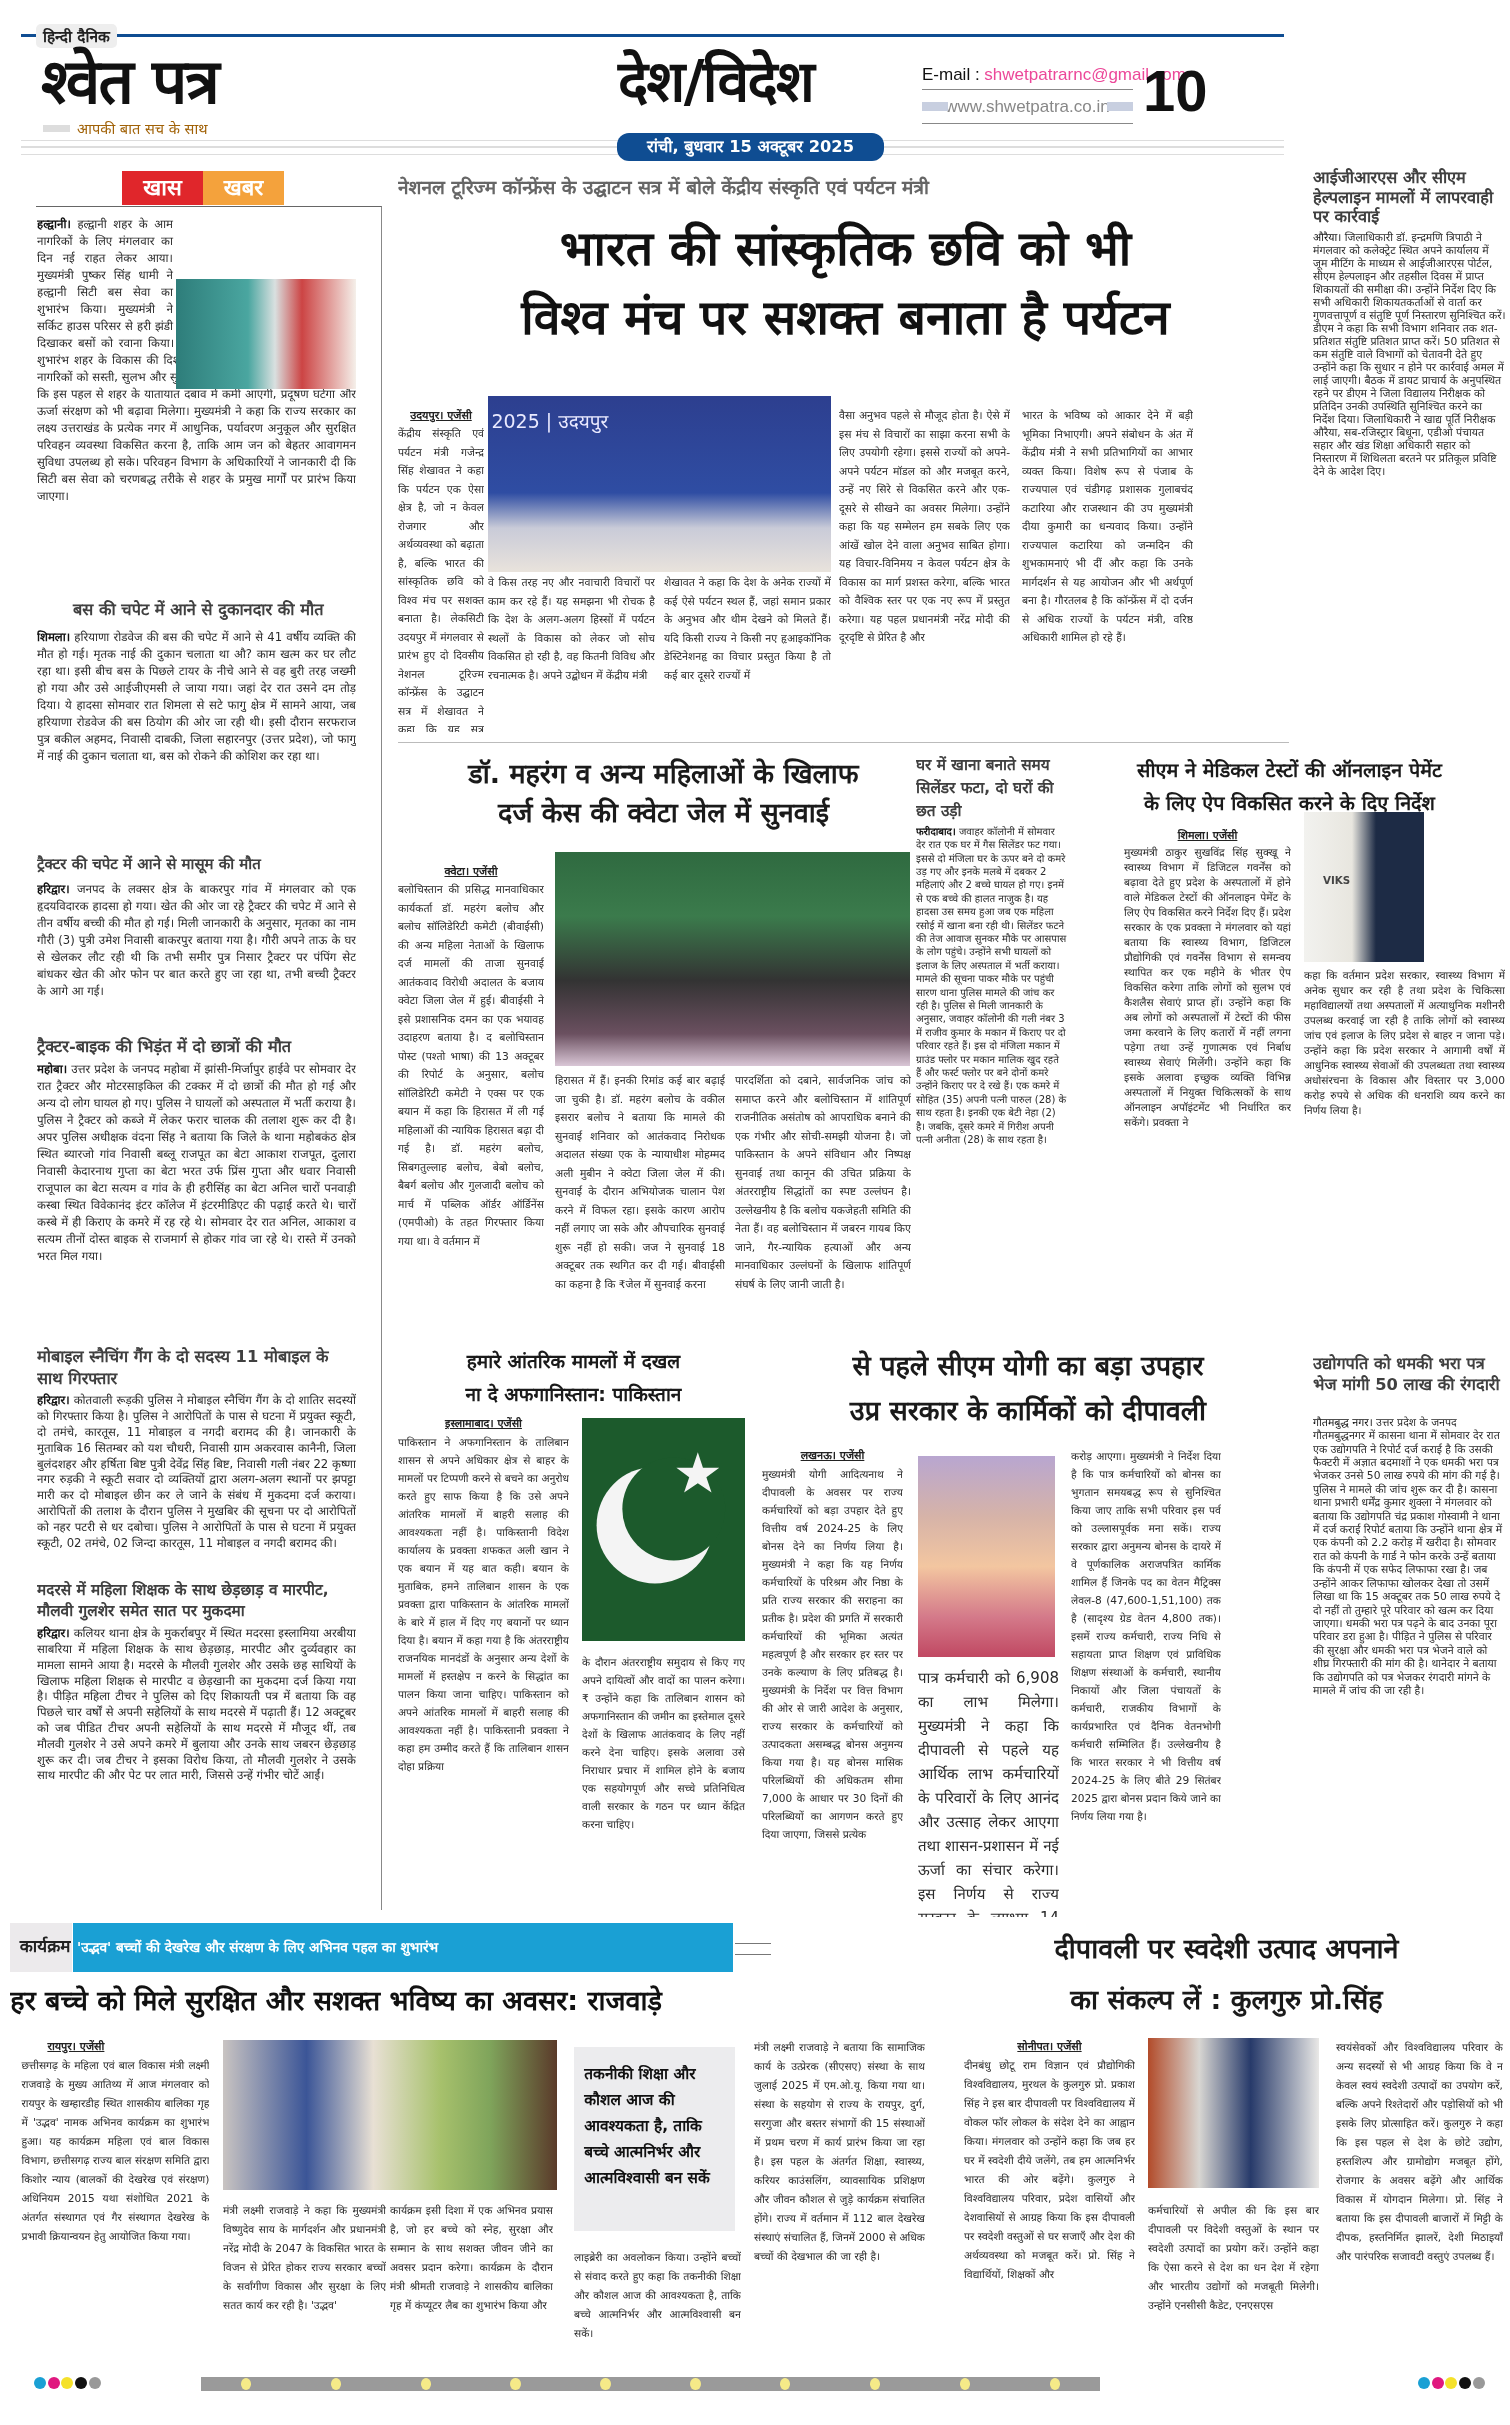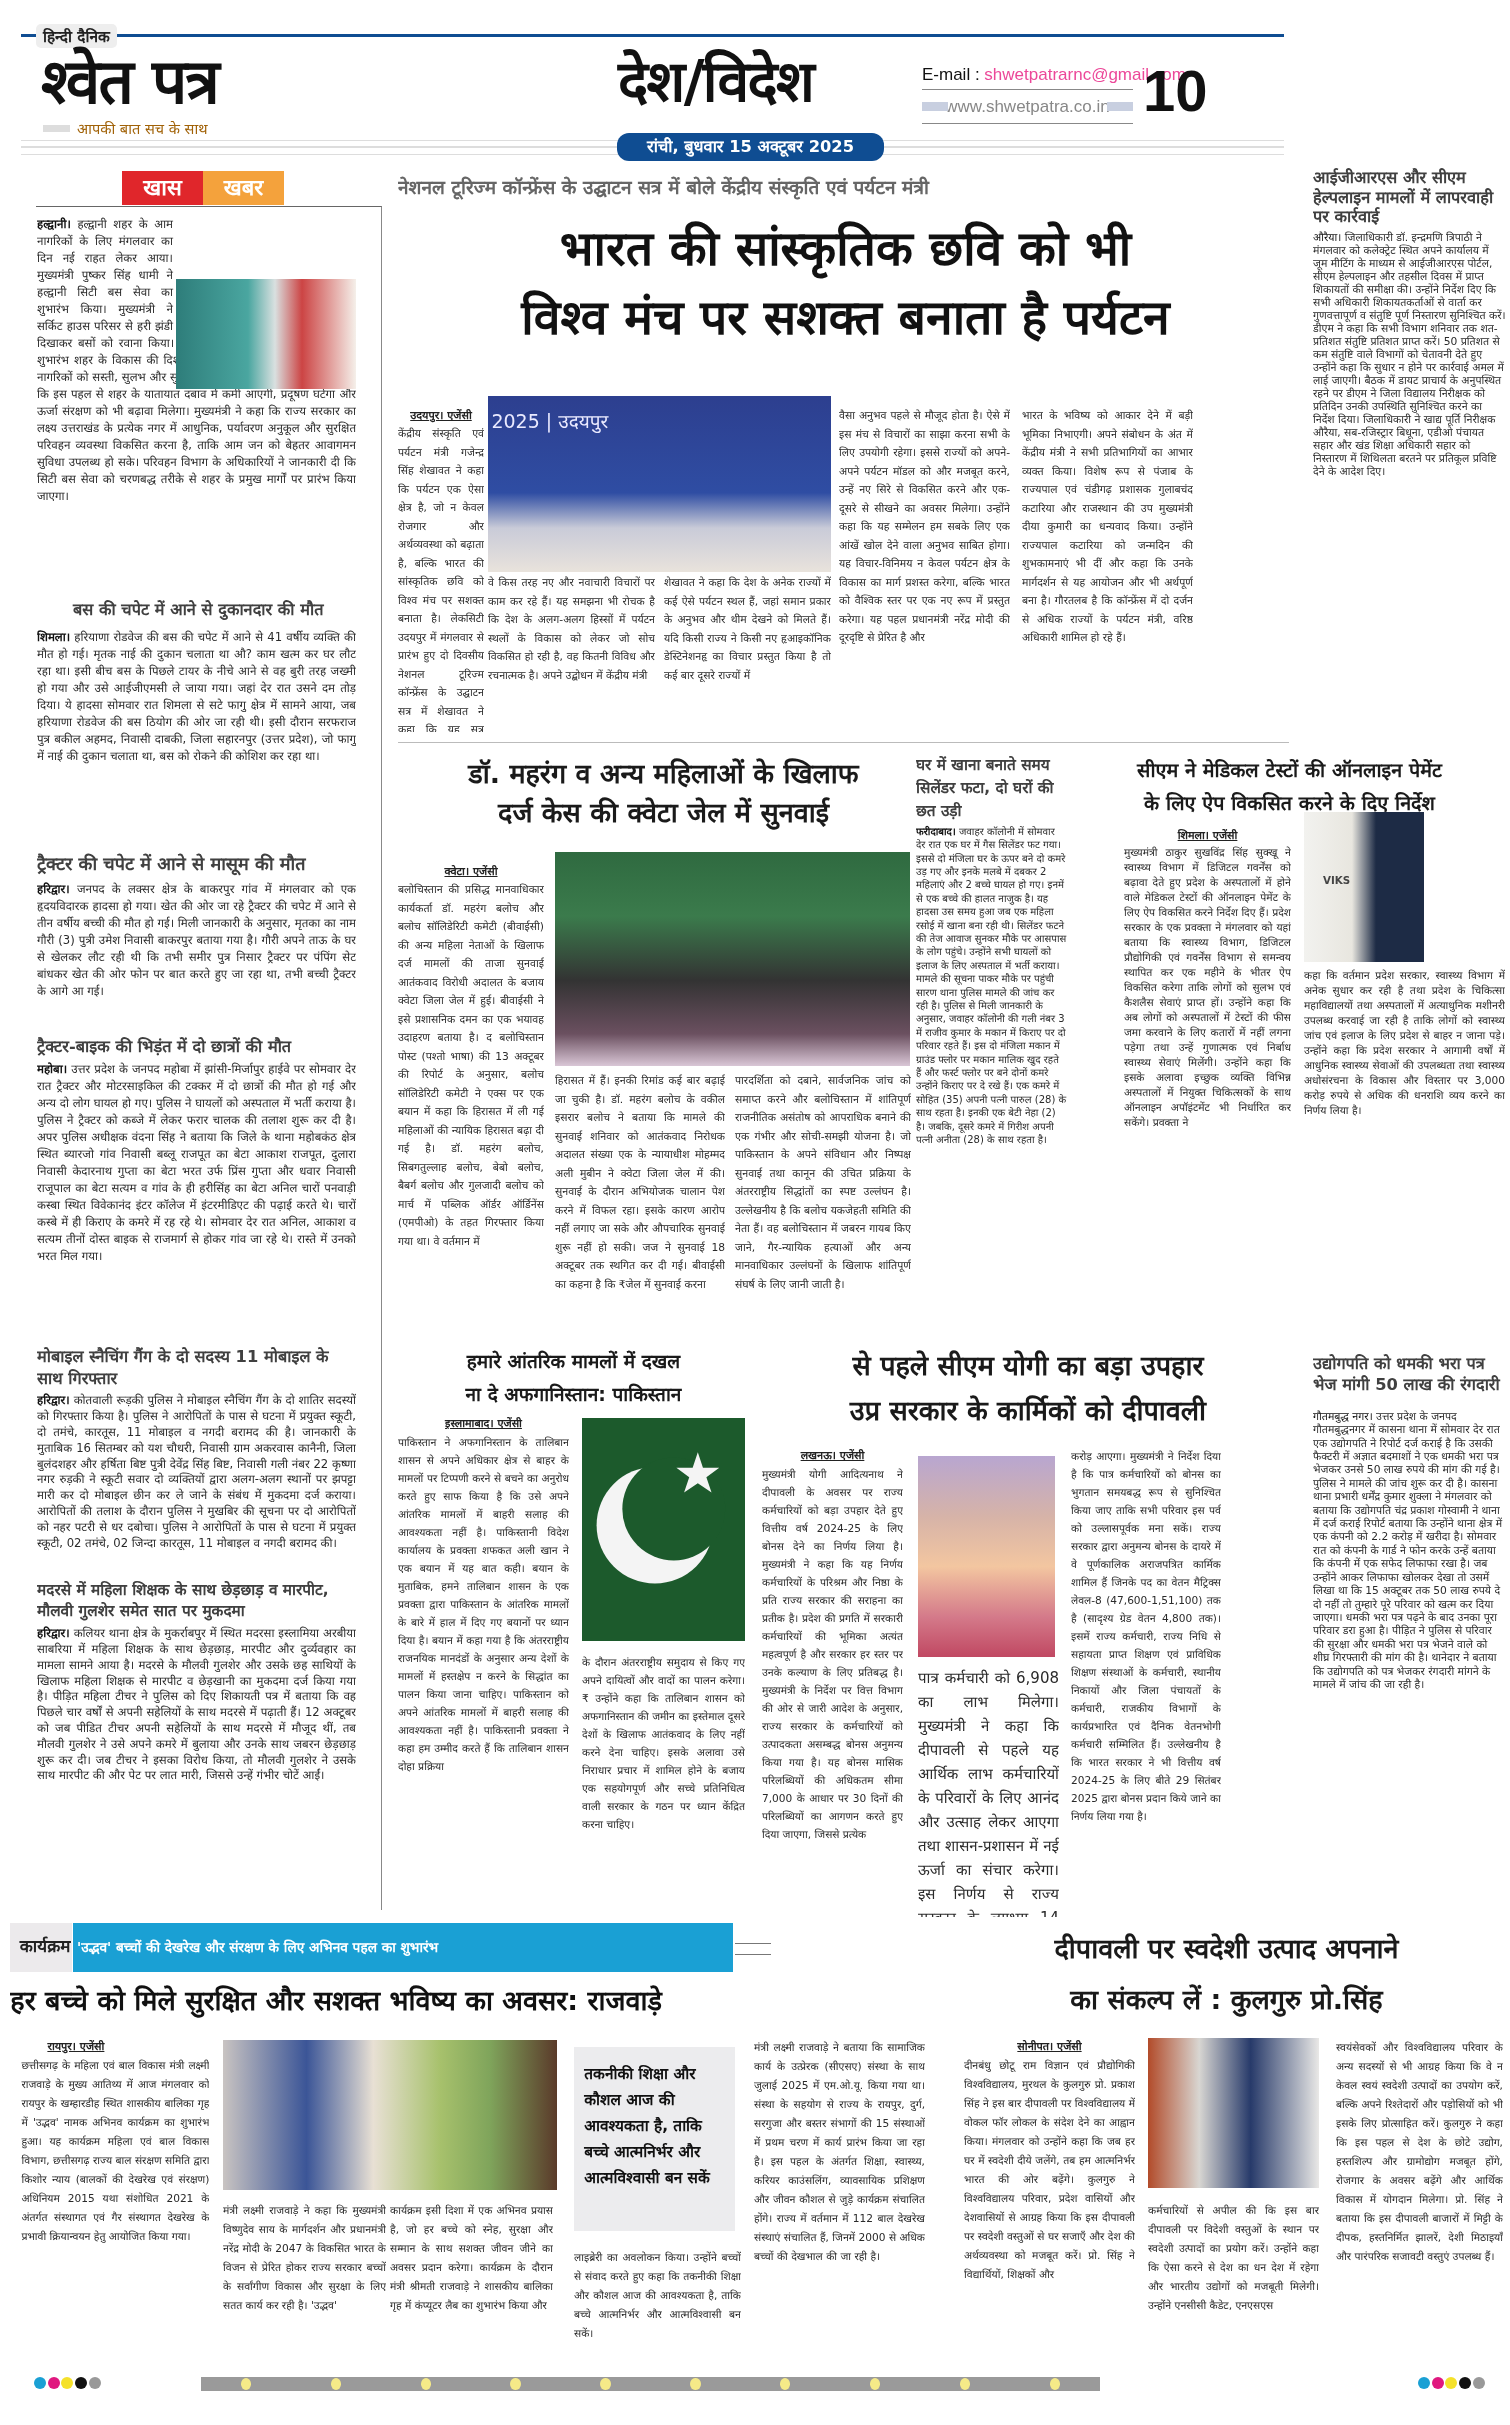--- a/index.html
+++ b/index.html
@@ -63,21 +63,21 @@
 
 <div class="col" data-name="khas-story-shimla" style="left:37px;top:598px;width:319px;height:257px;">
   <h2 class="hl" data-name="story-headline" style="font-size:16.3px;line-height:24px;margin-bottom:6.9px;margin-left:36px;">बस की चपेट में आने से दुकानदार की मौत</h2>
   <p class="body-text" data-name="story-body" style="font-size:11.6px;line-height:17px;">
     <span class="dateline">शिमला।</span>
     <span>हरियाणा रोडवेज की बस की चपेट में आने से 41 वर्षीय व्यक्ति की मौत हो गई। मृतक नाई की दुकान चलाता था औ? काम खत्म कर घर लौट रहा था। इसी बीच बस के पिछले टायर के नीचे आने से वह बुरी तरह जख्मी हो गया और उसे आईजीएमसी ले जाया गया। जहां देर रात उसने दम तोड़ दिया। ये हादसा सोमवार रात शिमला से सटे फागु क्षेत्र में सामने आया, जब हरियाणा रोडवेज की बस ठियोग की ओर जा रही थी। इसी दौरान सरफराज पुत्र बकील अहमद, निवासी दाबकी, जिला सहारनपुर (उत्तर प्रदेश), जो फागु में नाई की दुकान चलाता था, बस को रोकने की कोशिश कर रहा था।</span>
   </p>
 </div>
 
 <div class="col" data-name="khas-story-tractor" style="left:37px;top:852px;width:319px;height:176px;">
-  <h2 class="hl" data-name="story-headline" style="font-size:18px;line-height:24px;margin-bottom:5.1px;">ट्रैक्टर की चपेट में आने से मासूम की मौत</h2>
+  <h2 class="hl" data-name="story-headline" style="font-size:15px;line-height:24px;margin-bottom:5.1px;">ट्रैक्टर की चपेट में आने से मासूम की मौत</h2>
   <p class="body-text" data-name="story-body" style="font-size:11.6px;line-height:17px;">
     <span class="dateline">हरिद्वार।</span>
     <span>जनपद के लक्सर क्षेत्र के बाकरपुर गांव में मंगलवार को एक हृदयविदारक हादसा हो गया। खेत की ओर जा रहे ट्रैक्टर की चपेट में आने से तीन वर्षीय बच्ची की मौत हो गई। मिली जानकारी के अनुसार, मृतका का नाम गौरी (3) पुत्री उमेश निवासी बाकरपुर बताया गया है। गौरी अपने ताऊ के घर से खेलकर लौट रही थी कि तभी समीर पुत्र निसार ट्रैक्टर पर पंपिंग सेट बांधकर खेत की ओर फोन पर बात करते हुए जा रहा था, तभी बच्ची ट्रैक्टर के आगे आ गई।</span>
   </p>
 </div>
 
 <div class="col" data-name="khas-story-mahoba" style="left:37px;top:1036px;width:319px;height:308px;">
   <h2 class="hl" data-name="story-headline" style="font-size:16.3px;line-height:22px;margin-bottom:3.4px;">ट्रैक्टर-बाइक की भिड़ंत में दो छात्रों की मौत</h2>
   <p class="body-text" data-name="story-body" style="font-size:11.6px;line-height:17px;">
     <span class="dateline">महोबा।</span>
@@ -130,21 +130,21 @@
 
 <div class="col" data-name="igrs-story" style="left:1313px;top:168px;width:193px;height:565px;">
   <h2 class="hl" data-name="story-headline" style="font-size:16.3px;line-height:19.7px;margin-bottom:3.4px;">आईजीआरएस और सीएम हेल्पलाइन मामलों में लापरवाही पर कार्रवाई</h2>
   <p class="body-text" data-name="story-body" style="font-size:10.7px;line-height:13px;text-align:left;">
     <span class="dateline" style="font-weight:normal;">औरैया।</span>
     <span>जिलाधिकारी डॉ. इन्द्रमणि त्रिपाठी ने मंगलवार को कलेक्ट्रेट स्थित अपने कार्यालय में जूम मीटिंग के माध्यम से आईजीआरएस पोर्टल, सीएम हेल्पलाइन और तहसील दिवस में प्राप्त शिकायतों की समीक्षा की। उन्होंने निर्देश दिए कि सभी अधिकारी शिकायतकर्ताओं से वार्ता कर गुणवत्तापूर्ण व संतुष्टि पूर्ण निस्तारण सुनिश्चित करें। डीएम ने कहा कि सभी विभाग शनिवार तक शत-प्रतिशत संतुष्टि प्रतिशत प्राप्त करें। 50 प्रतिशत से कम संतुष्टि वाले विभागों को चेतावनी देते हुए उन्होंने कहा कि सुधार न होने पर कार्रवाई अमल में लाई जाएगी। बैठक में डायट प्राचार्य के अनुपस्थित रहने पर डीएम ने जिला विद्यालय निरीक्षक को प्रतिदिन उनकी उपस्थिति सुनिश्चित करने का निर्देश दिया। जिलाधिकारी ने खाद्य पूर्ति निरीक्षक औरैया, सब-रजिस्ट्रार बिधूना, एडीओ पंचायत सहार और खंड शिक्षा अधिकारी सहार को निस्तारण में शिथिलता बरतने पर प्रतिकूल प्रविष्टि देने के आदेश दिए।</span>
   </p>
 </div>
 
 <div class="col" data-name="extortion-story" style="left:1313px;top:1353px;width:193px;height:557px;">
-  <h2 class="hl" data-name="story-headline" style="font-size:16.3px;line-height:21.4px;margin-bottom:14px;">उद्योगपति को धमकी भरा पत्र भेज मांगी 50 लाख की रंगदारी</h2>
+  <h2 class="hl" data-name="story-headline" style="font-size:16.3px;line-height:21.4px;margin-bottom:20px;">उद्योगपति को धमकी भरा पत्र भेज मांगी 50 लाख की रंगदारी</h2>
   <p class="body-text" data-name="story-body" style="font-size:10.7px;line-height:13.4px;text-align:left;">
     <span class="dateline" style="font-weight:normal;">गौतमबुद्ध नगर।</span>
     <span>उत्तर प्रदेश के जनपद गौतमबुद्धनगर में कासना थाना में सोमवार देर रात एक उद्योगपति ने रिपोर्ट दर्ज कराई है कि उसकी फैक्टरी में अज्ञात बदमाशों ने एक धमकी भरा पत्र भेजकर उनसे 50 लाख रुपये की मांग की गई है। पुलिस ने मामले की जांच शुरू कर दी है। कासना थाना प्रभारी धर्मेंद्र कुमार शुक्ला ने मंगलवार को बताया कि उद्योगपति चंद्र प्रकाश गोस्वामी ने थाना में दर्ज कराई रिपोर्ट बताया कि उन्होंने थाना क्षेत्र में एक कंपनी को 2.2 करोड़ में खरीदा है। सोमवार रात को कंपनी के गार्ड ने फोन करके उन्हें बताया कि कंपनी में एक सफेद लिफाफा रखा है। जब उन्होंने आकर लिफाफा खोलकर देखा तो उसमें लिखा था कि 15 अक्टूबर तक 50 लाख रुपये दे दो नहीं तो तुम्हारे पूरे परिवार को खत्म कर दिया जाएगा। धमकी भरा पत्र पढ़ने के बाद उनका पूरा परिवार डरा हुआ है। पीड़ित ने पुलिस से परिवार की सुरक्षा और धमकी भरा पत्र भेजने वाले को शीघ्र गिरफ्तारी की मांग की है। थानेदार ने बताया कि उद्योगपति को पत्र भेजकर रंगदारी मांगने के मामले में जांच की जा रही है।</span>
   </p>
 </div>
 
 <div class="abs" data-name="mahrang-headline" style="left:398px;top:754px;width:531px;text-align:center;">
   <div data-name="mahrang-headline-line1" style="font-size:27px;font-weight:bold;line-height:39px;white-space:nowrap;">डॉ. महरंग व अन्य महिलाओं के खिलाफ</div>
   <div data-name="mahrang-headline-line2" style="font-size:27px;font-weight:bold;line-height:39px;white-space:nowrap;">दर्ज केस की क्वेटा जेल में सुनवाई</div>
 </div>

